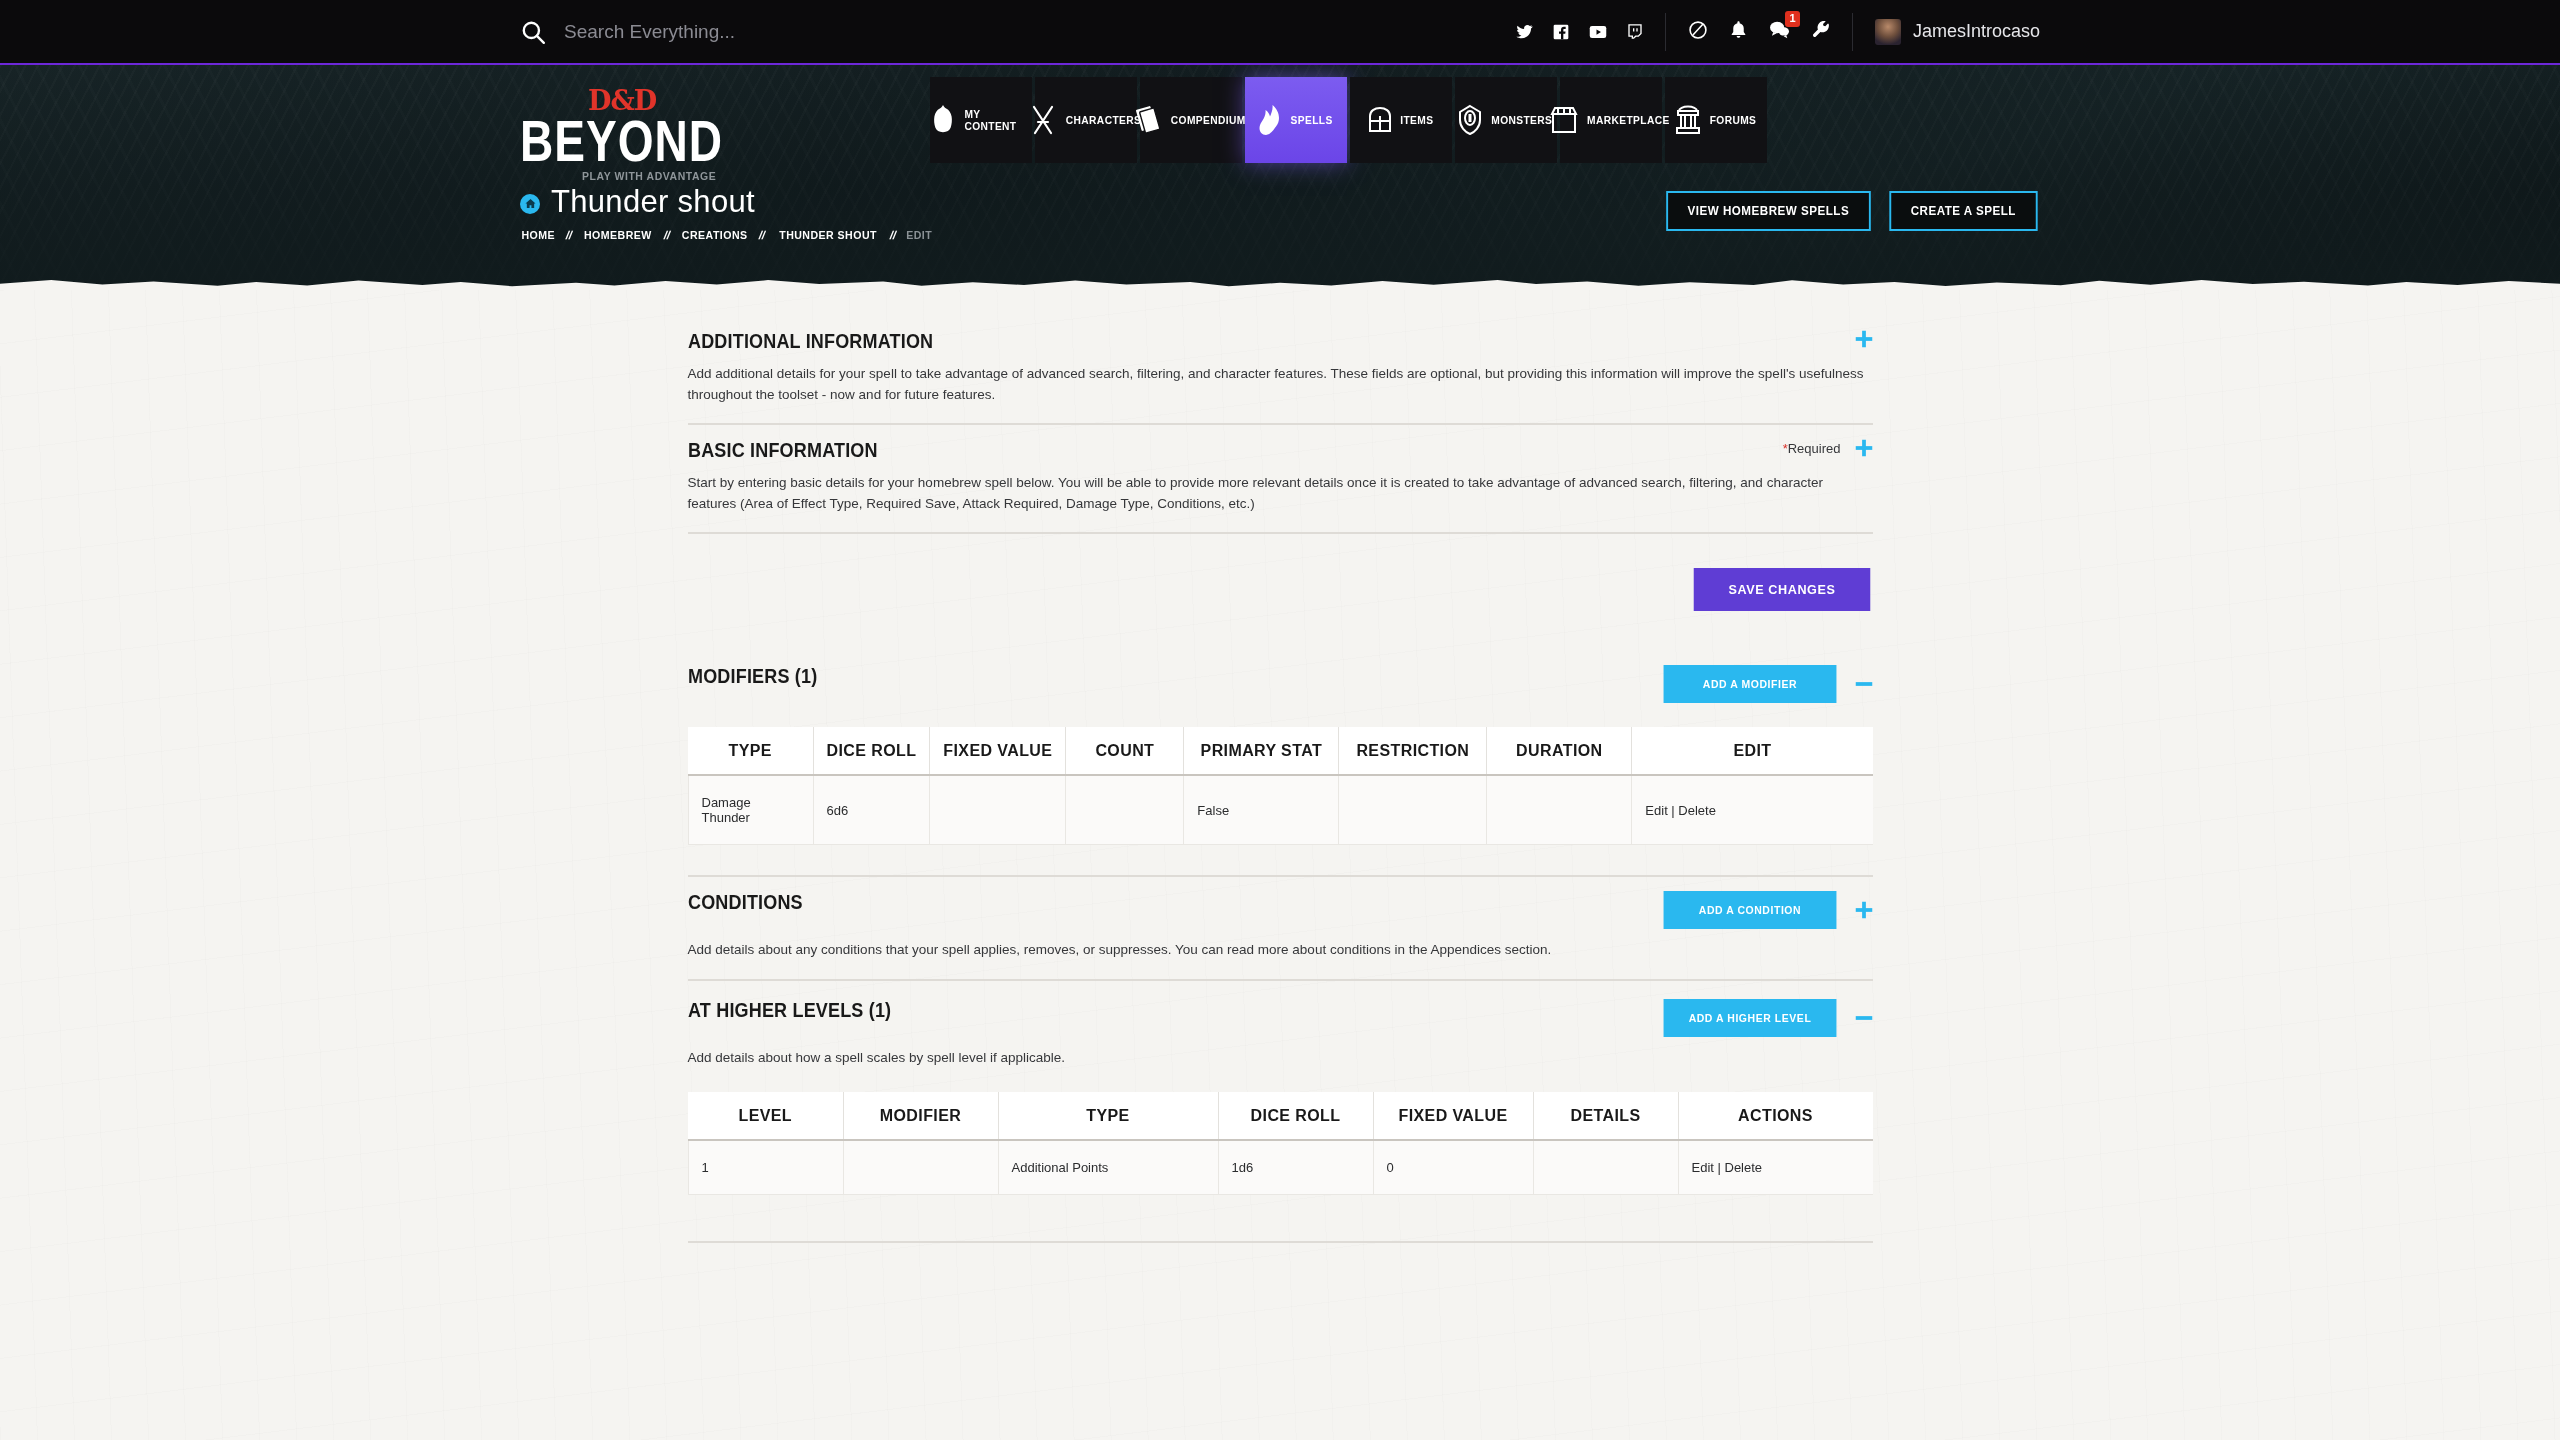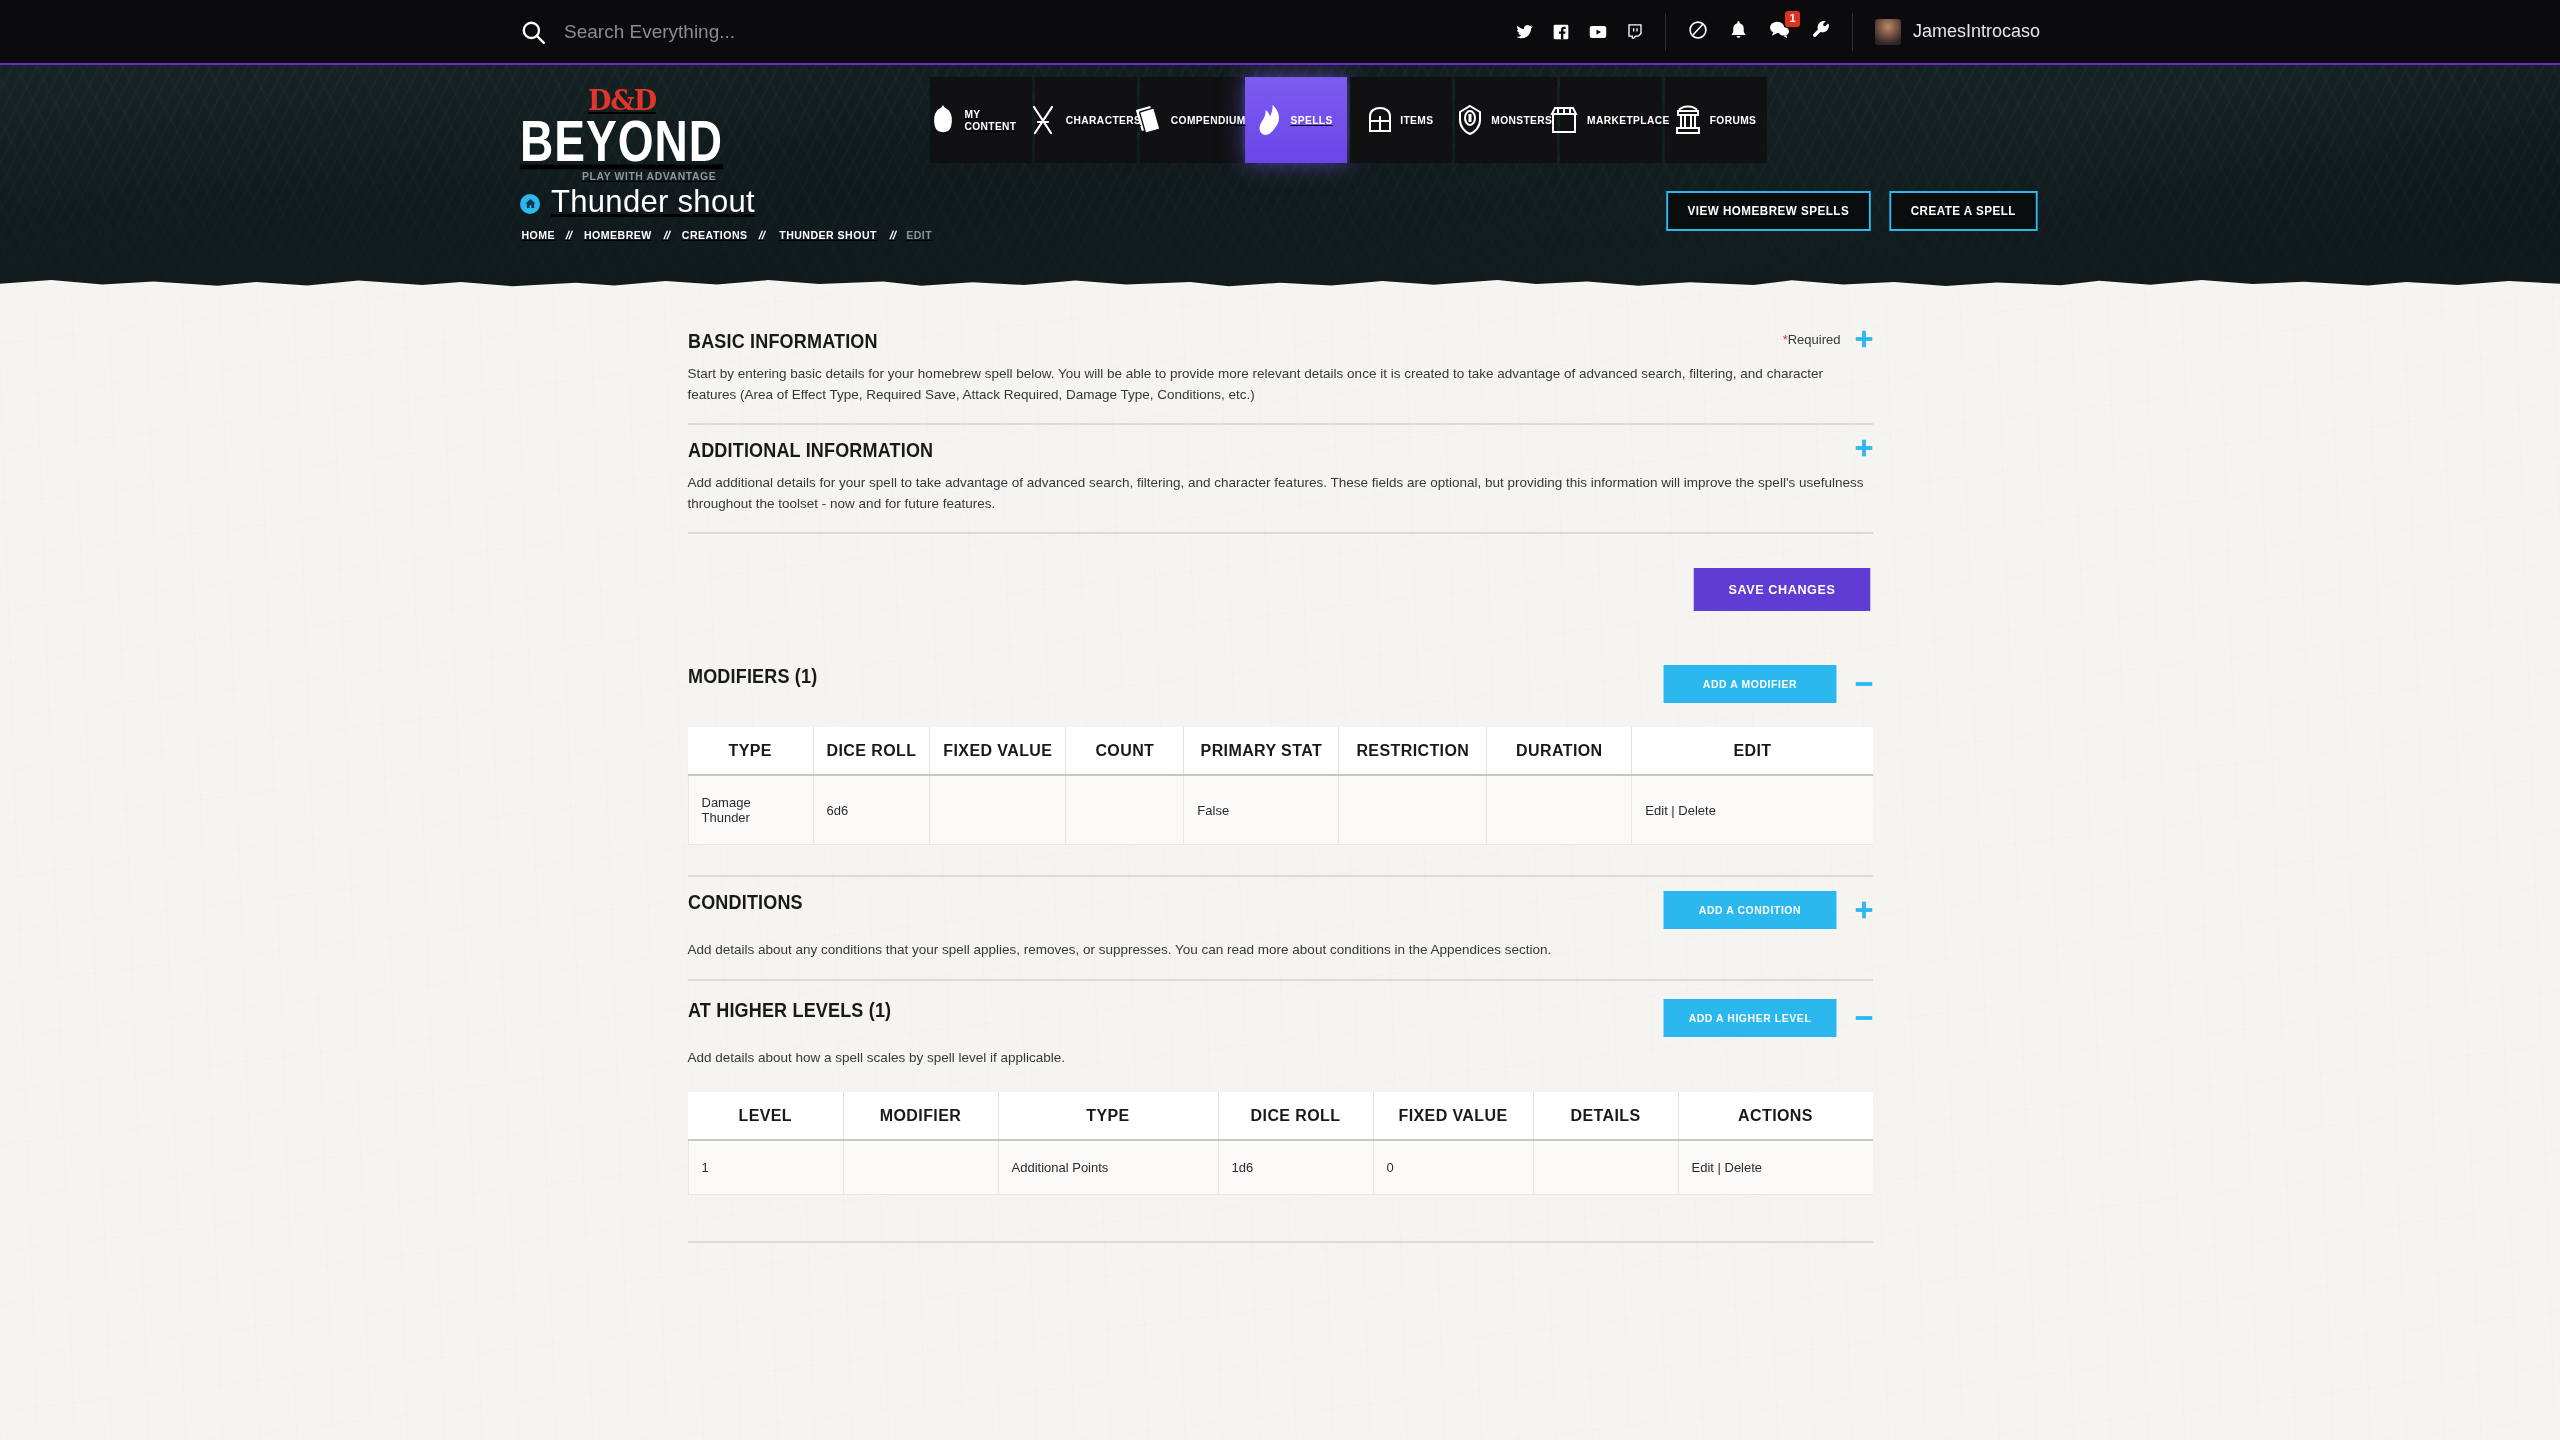--- a/index.html
+++ b/index.html
@@ -99,21 +99,21 @@
   .hero {
     position: relative;
     background:
       linear-gradient(180deg, rgba(14,22,24,0.35) 0%, rgba(12,20,22,0.55) 55%, rgba(16,26,28,0.9) 100%),
       repeating-linear-gradient(117deg, rgba(255,255,255,0.035) 0px, rgba(255,255,255,0.035) 2px, rgba(0,0,0,0) 2px, rgba(0,0,0,0) 11px),
       repeating-linear-gradient(63deg, rgba(255,255,255,0.025) 0px, rgba(255,255,255,0.025) 3px, rgba(0,0,0,0) 3px, rgba(0,0,0,0) 19px),
       linear-gradient(160deg, #1c2b2e 0%, #142023 40%, #1a2a2d 70%, #10191b 100%);
     height: 225px;
     overflow: hidden;
   }
-  .hero-inner { width: 1520px; margin: 0 auto; position: relative; height: 100%; text-decoration: underline; }
+  .hero-inner { width: 1520px; margin: 0 auto; position: relative; height: 100%; }
 
   .nav-row {
     display: flex;
     align-items: flex-start;
     height: 112px;
     padding-top: 12px;
   }
 
   .logo-block { width: 400px; padding-top: 10px; }
   .logo-dd {
@@ -579,50 +579,50 @@
 
   </div>
   <div class="torn"></div>
 </div>
 
 <div class="page-bg">
   <div class="content">
 
     <div class="section">
       <div class="section-head">
+        <div class="section-title">ADDITIONAL INFORMATION</div>
+        <div class="head-right">
+          <span>
+            <svg class="toggle-ico" viewBox="0 0 24 24" fill="#2ab8ef">
+                <rect x="9.5" y="1" width="5" height="22"></rect>
+                <rect x="1" y="9.5" width="22" height="5"></rect>
+              </svg>
+          </span>
+        </div>
+      </div>
+      <div class="section-desc">Add additional details for your spell to take advantage of advanced search, filtering, and character features. These fields are optional, but providing this information will improve the spell's usefulness throughout the toolset - now and for future features.</div>
+      <div class="divider"></div>
+    </div>
+
+    <div class="section">
+      <div class="section-head">
         <div class="section-title">BASIC INFORMATION</div>
         <div class="head-right">
           <div class="required-note">
             <span class="star">*</span><span>Required</span>
           </div>
           <span>
             <svg class="toggle-ico" viewBox="0 0 24 24" fill="#2ab8ef">
                 <rect x="9.5" y="1" width="5" height="22"></rect>
                 <rect x="1" y="9.5" width="22" height="5"></rect>
               </svg>
           </span>
         </div>
       </div>
       <div class="section-desc">Start by entering basic details for your homebrew spell below. You will be able to provide more relevant details once it is created to take advantage of advanced search, filtering, and character features (Area of Effect Type, Required Save, Attack Required, Damage Type, Conditions, etc.)</div>
-      <div class="divider"></div>
-    </div>
-
-    <div class="section">
-      <div class="section-head">
-        <div class="section-title">ADDITIONAL INFORMATION</div>
-        <div class="head-right">
-          <span>
-            <svg class="toggle-ico" viewBox="0 0 24 24" fill="#2ab8ef">
-                <rect x="9.5" y="1" width="5" height="22"></rect>
-                <rect x="1" y="9.5" width="22" height="5"></rect>
-              </svg>
-          </span>
-        </div>
-      </div>
-      <div class="section-desc">Add additional details for your spell to take advantage of advanced search, filtering, and character features. These fields are optional, but providing this information will improve the spell's usefulness throughout the toolset - now and for future features.</div>
       <div class="divider"></div>
     </div>
 
     <div class="cta-row">
       <button class="btn-purple">SAVE CHANGES</button>
     </div>
 
     <div class="section section-with-table" style="margin-top:36px;">
       <div class="section-head">
         <div class="section-title">MODIFIERS (1)</div>

